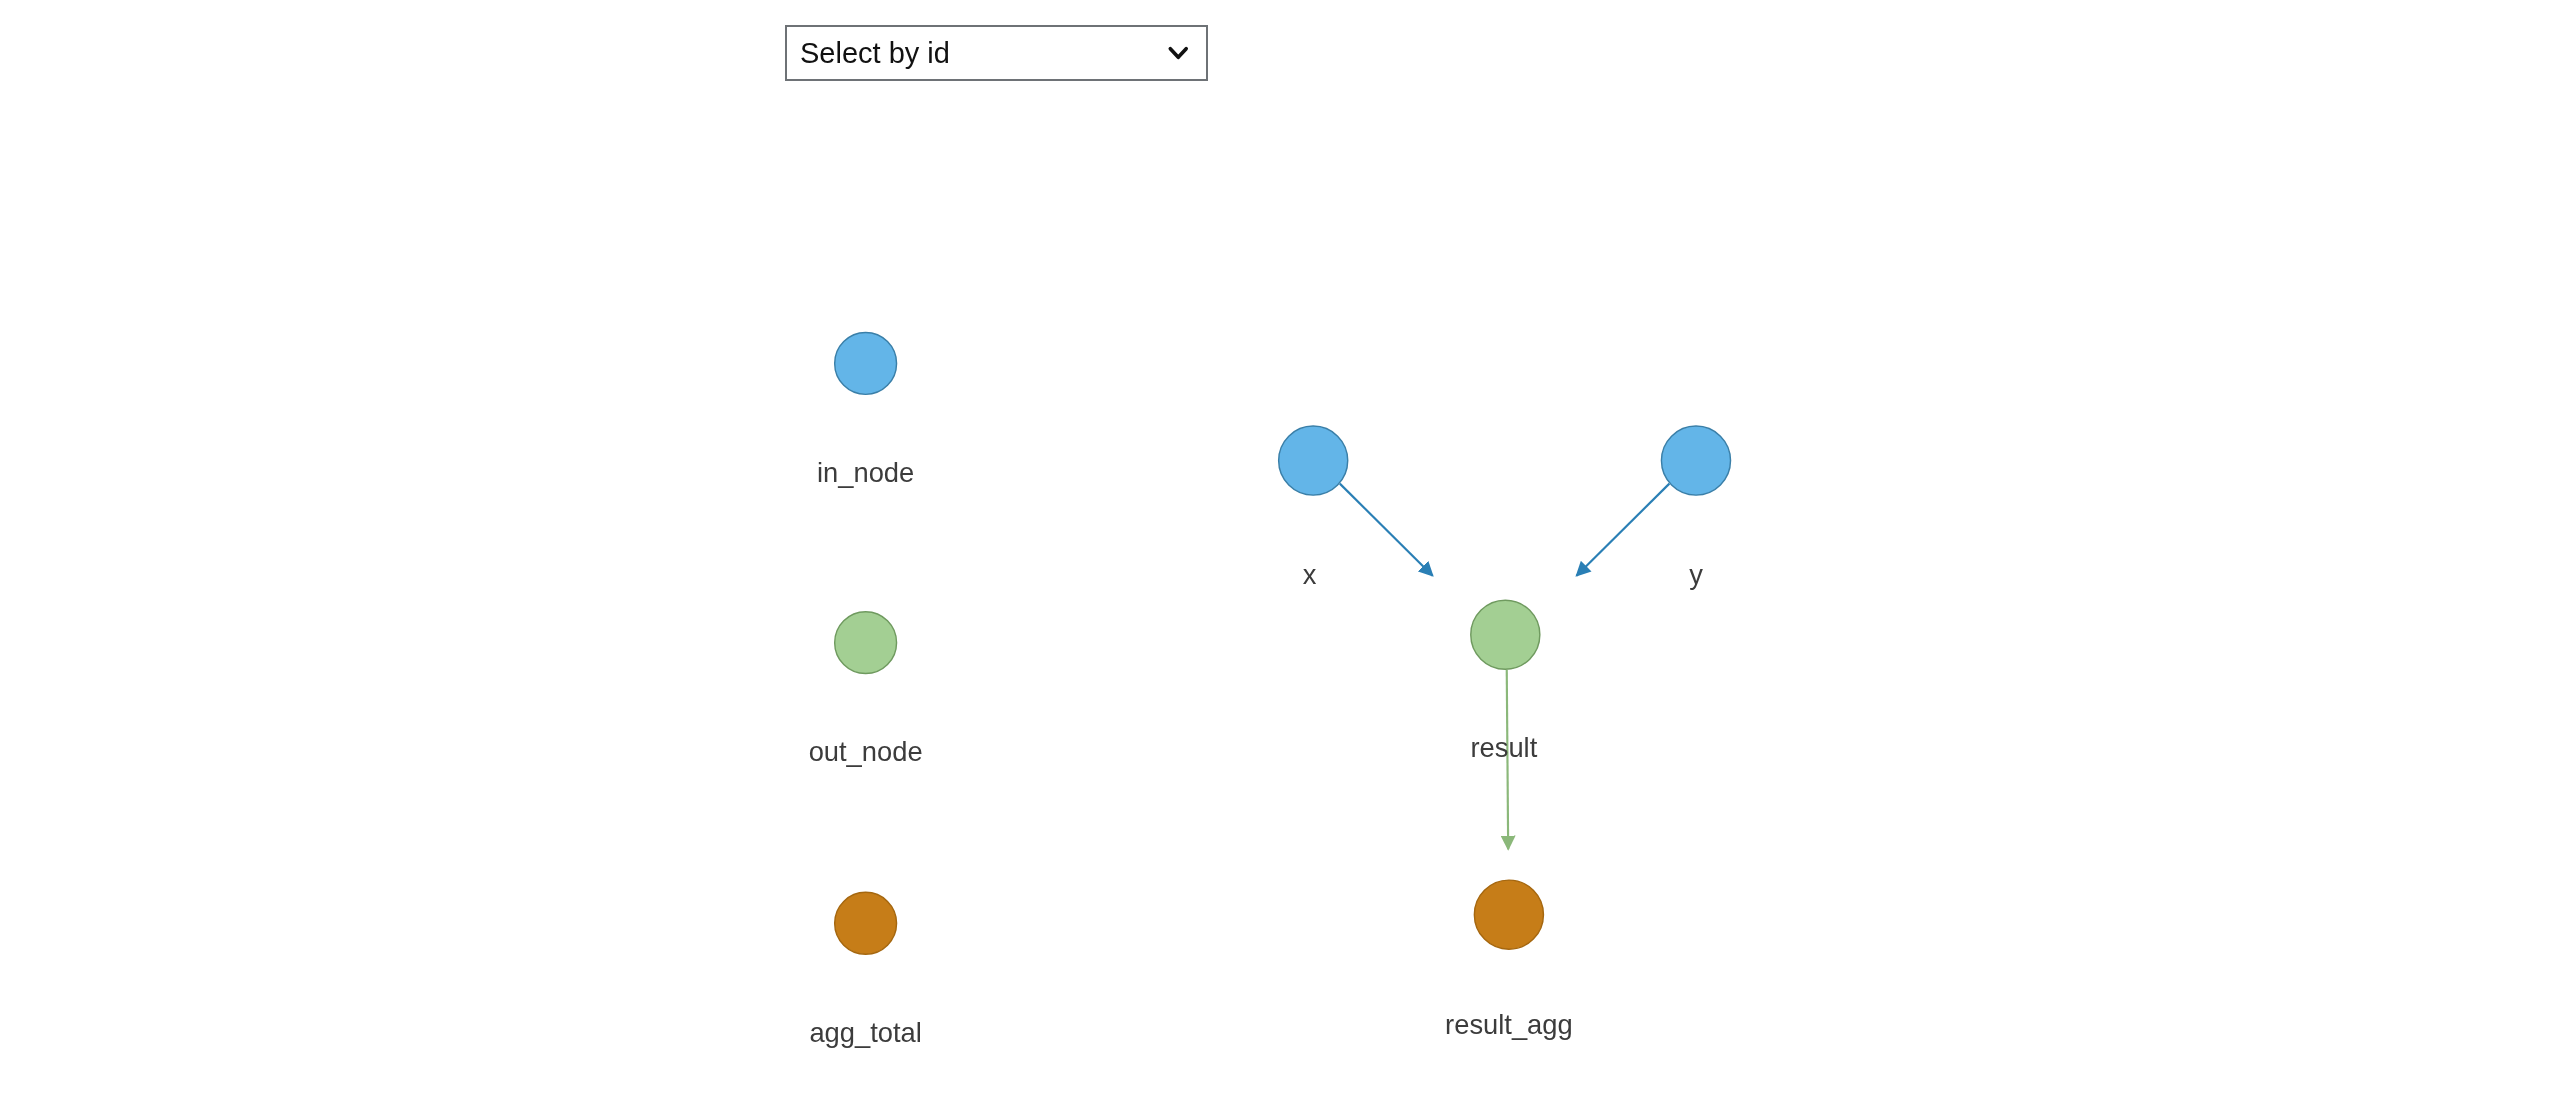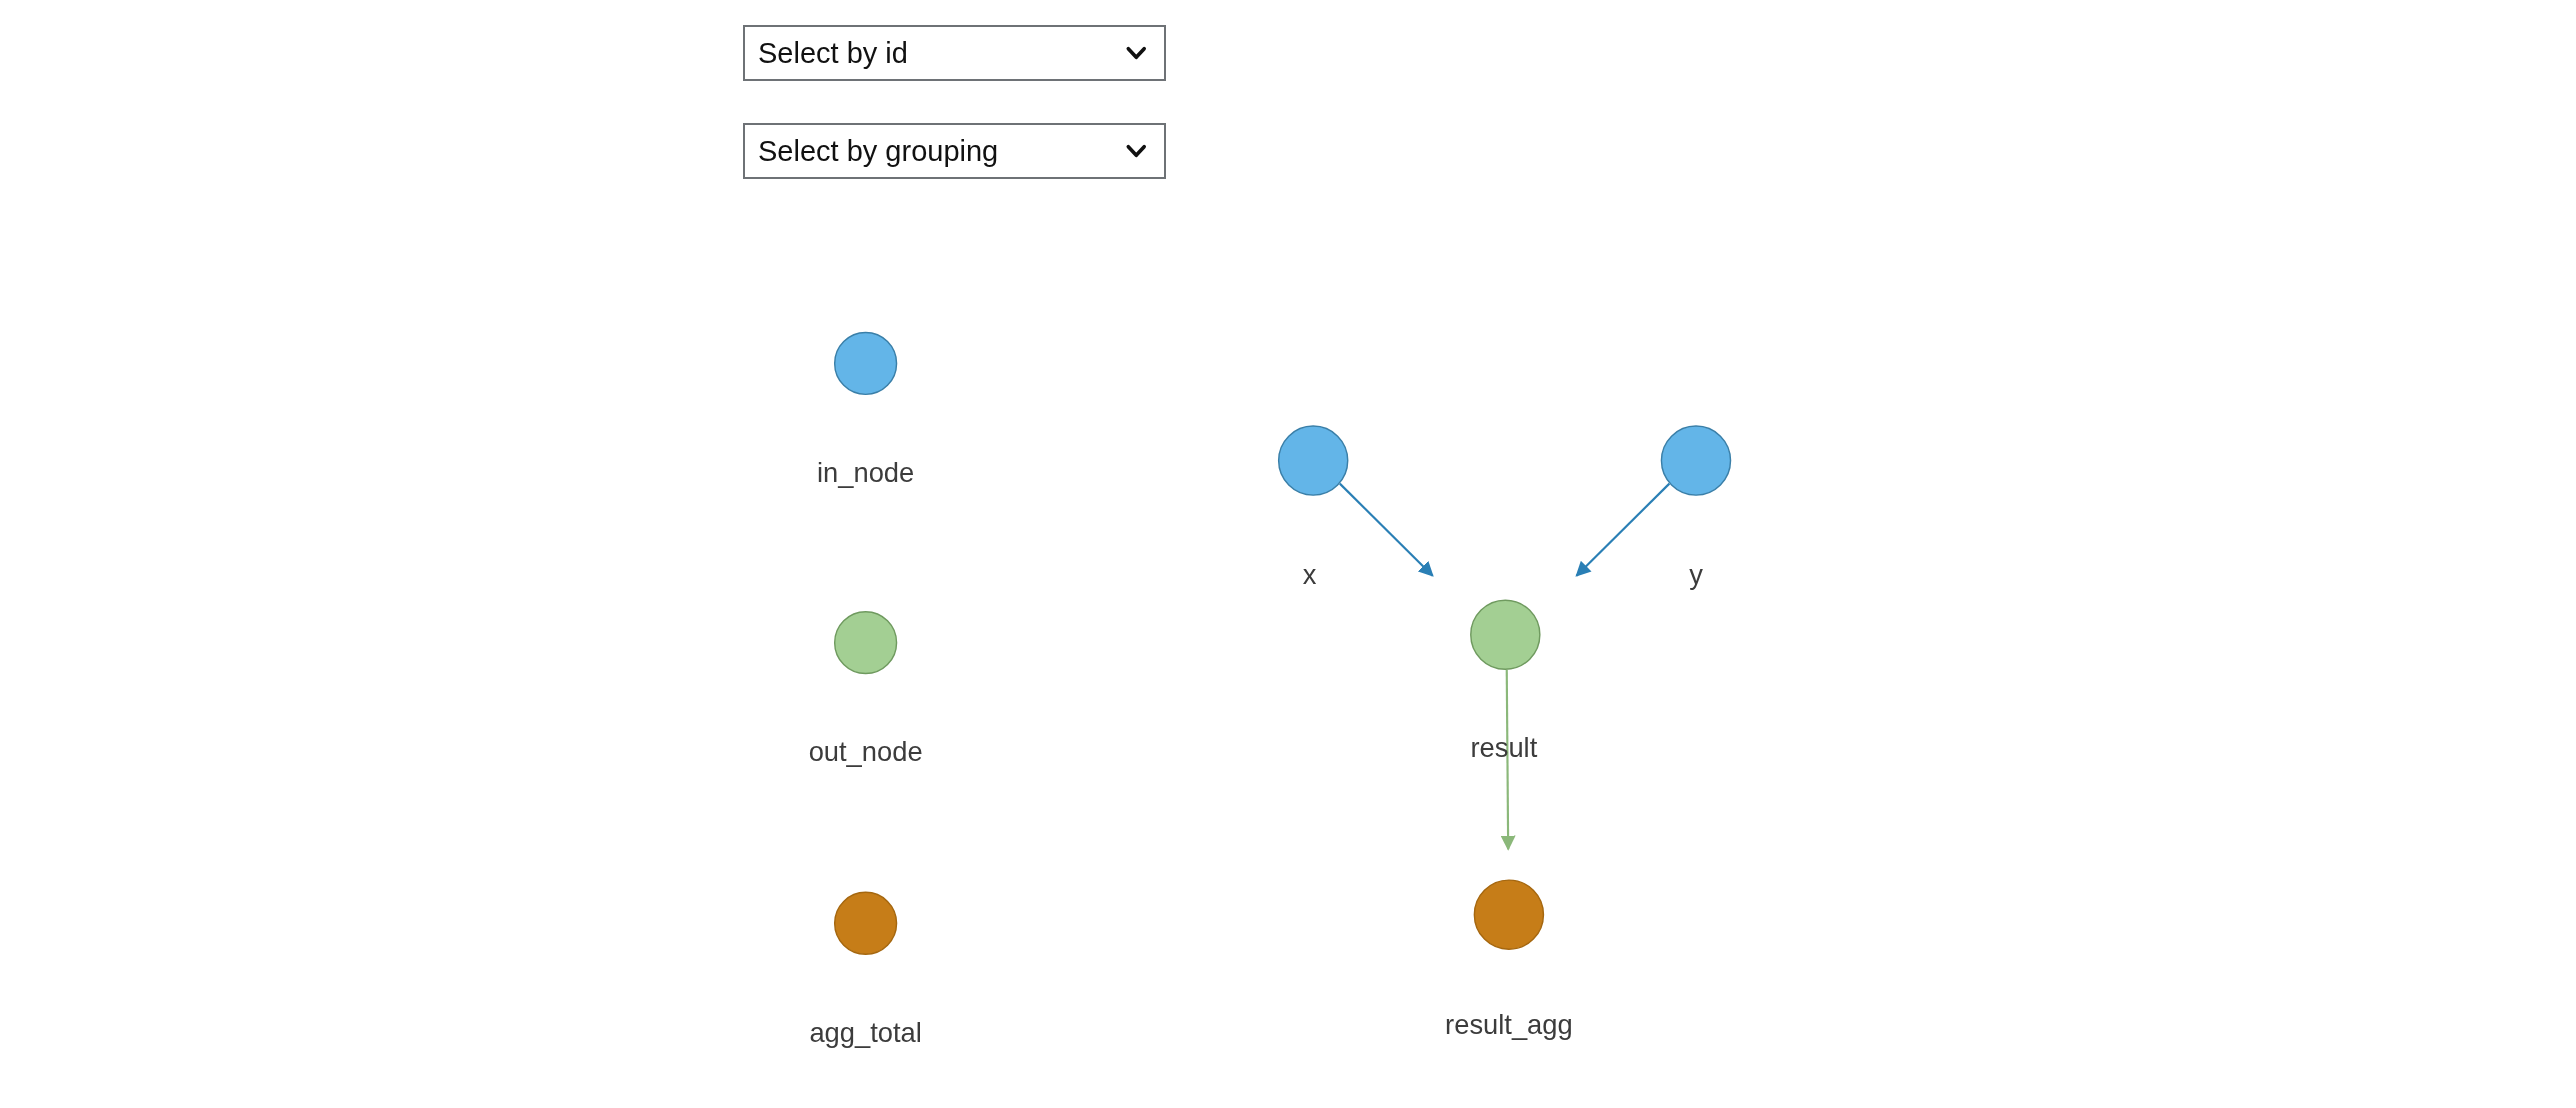--- a/index.html
+++ b/index.html
@@ -11,21 +11,21 @@
     width: 2576px;
     height: 1109px;
     position: relative;
     overflow: hidden;
     font-family: "Liberation Sans", sans-serif;
   }
 
   
   #controls {
     position: absolute;
-    left: 743px;
+    left: 785px;
     top: 25px;
     width: 425px;
   }
   .select-wrap {
     position: relative;
     width: 423px;
     height: 56px;
     margin-bottom: 42px;
     box-sizing: border-box;
     border: 2.2px solid #6e7276;
@@ -85,28 +85,20 @@
 
   <div class="select-wrap">
     <span class="select-value">Select by id</span>
     <span class="chev">
       <svg width="24.5" height="24.5" viewBox="0 0 34 34" aria-hidden="true">
         <path d="M6 11 L17 23 L28 11" fill="none" stroke="#111111" stroke-width="5" stroke-linecap="round" stroke-linejoin="round"></path>
       </svg>
     </span>
   </div>
 
-  <div class="select-wrap">
-    <span class="select-value">Select by grouping</span>
-    <span class="chev">
-      <svg width="24.5" height="24.5" viewBox="0 0 34 34" aria-hidden="true">
-        <path d="M6 11 L17 23 L28 11" fill="none" stroke="#111111" stroke-width="5" stroke-linecap="round" stroke-linejoin="round"></path>
-      </svg>
-    </span>
-  </div>
 
 </div>
 
 <svg id="diagram" viewBox="0 0 3580 1541">
 
   <defs>
     <marker id="arrow-blue" viewBox="0 0 10 10" refX="9" refY="5" markerWidth="7" markerHeight="7" orient="auto-start-reverse">
       <path d="M 0 0 L 10 5 L 0 10 z" fill="#2a7fb5"></path>
     </marker>
     <marker id="arrow-green" viewBox="0 0 10 10" refX="9" refY="5" markerWidth="7" markerHeight="7" orient="auto-start-reverse">

